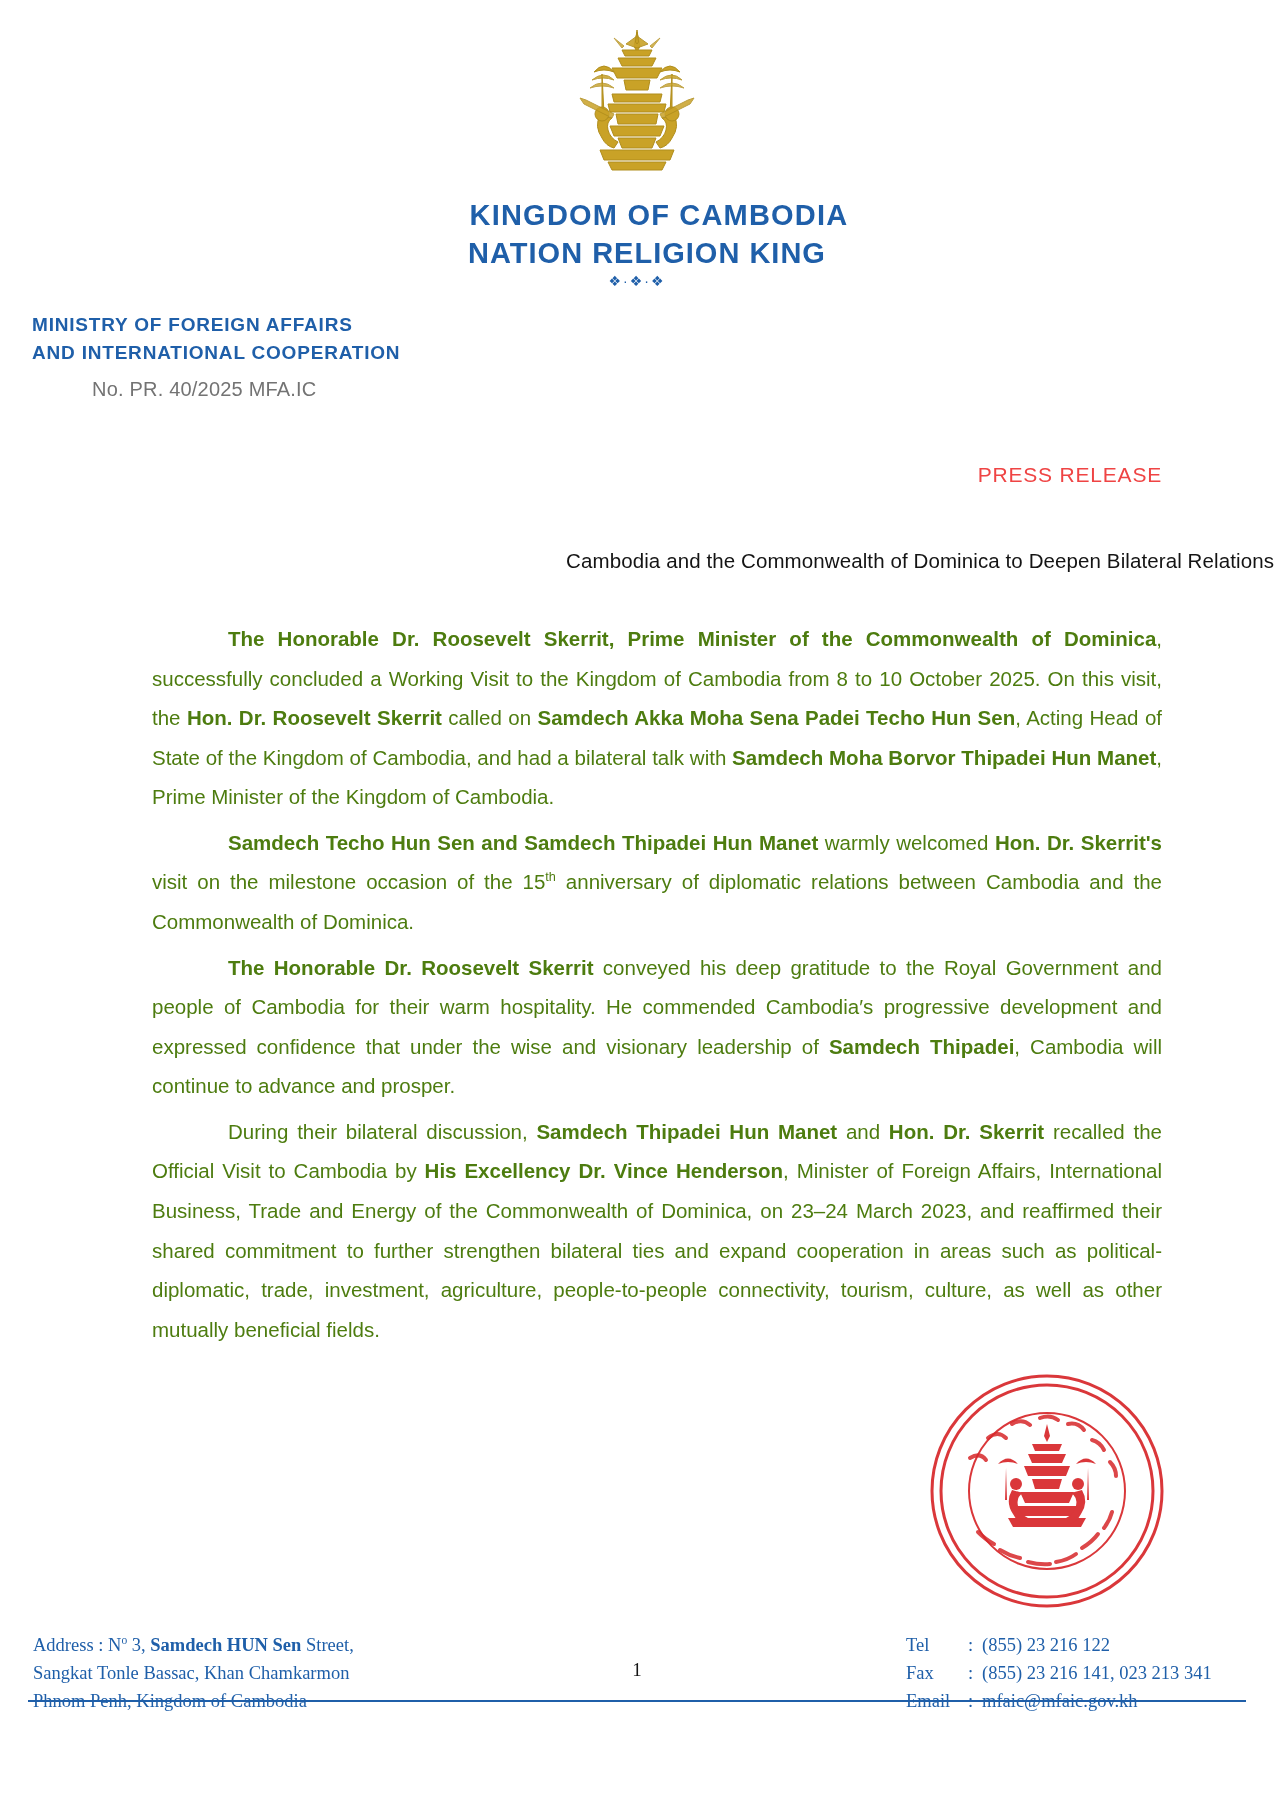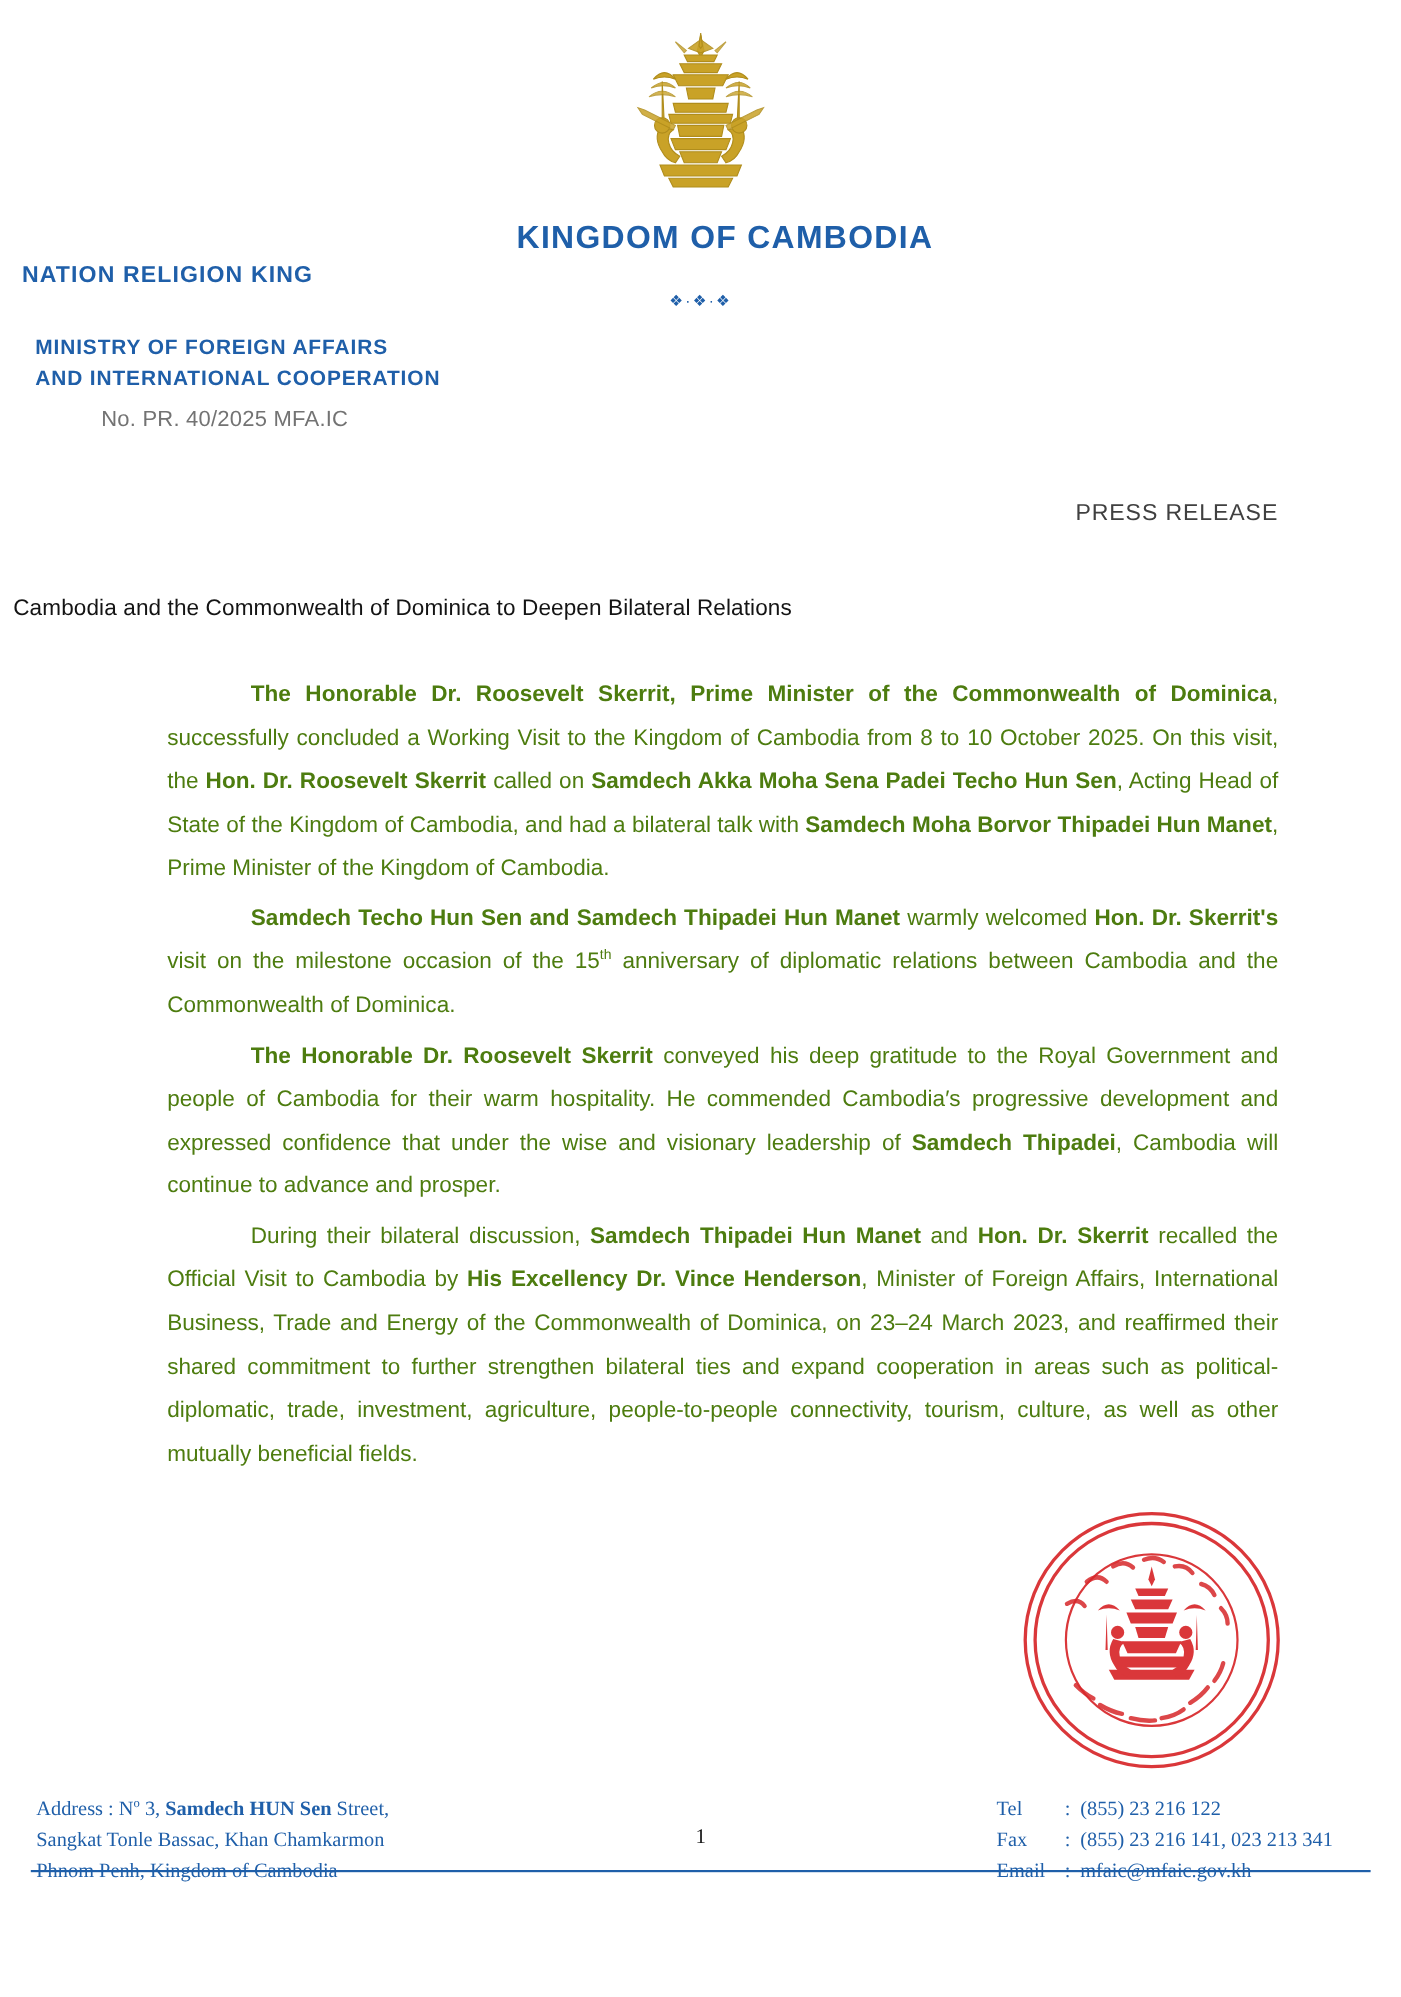--- a/index.html
+++ b/index.html
@@ -39,24 +39,24 @@
     text-align: center;
     color: #1f5fa9;
     font-family: "Liberation Sans", sans-serif;
     font-weight: bold;
     font-size: 29px;
     letter-spacing: 1.2px;
     margin-top: 2px;
     padding-left: 44px;
   }
   .nation-title {
-    text-align: left;
+    text-align: center;
     color: #1f5fa9;
     font-weight: bold;
-    font-size: 21px;
+    font-size: 29px;
     letter-spacing: 1.0px;
     margin-top: 5px;
     margin-left: 20px;
   }
   .divider-orn {
     text-align: center;
     color: #1f5fa9;
     font-size: 14px;
     letter-spacing: 2px;
     margin-top: 3px;
@@ -80,25 +80,25 @@
     letter-spacing: 0.2px;
   }
 
   
   .press-release {
     text-align: right;
     margin-right: 112px;
     margin-top: 62px;
     font-size: 21px;
     letter-spacing: 0.8px;
-    color: #404040;
+    color: #ef4444;
   }
 
   .doc-title {
-    text-align: left;
+    text-align: right;
     margin-top: 62px;
     font-size: 20.5px;
     color: #141414;
     letter-spacing: 0.1px;
     padding-left: 12px;
   }
 
   
   .body-text {
     margin: 46px 112px 0 152px;

